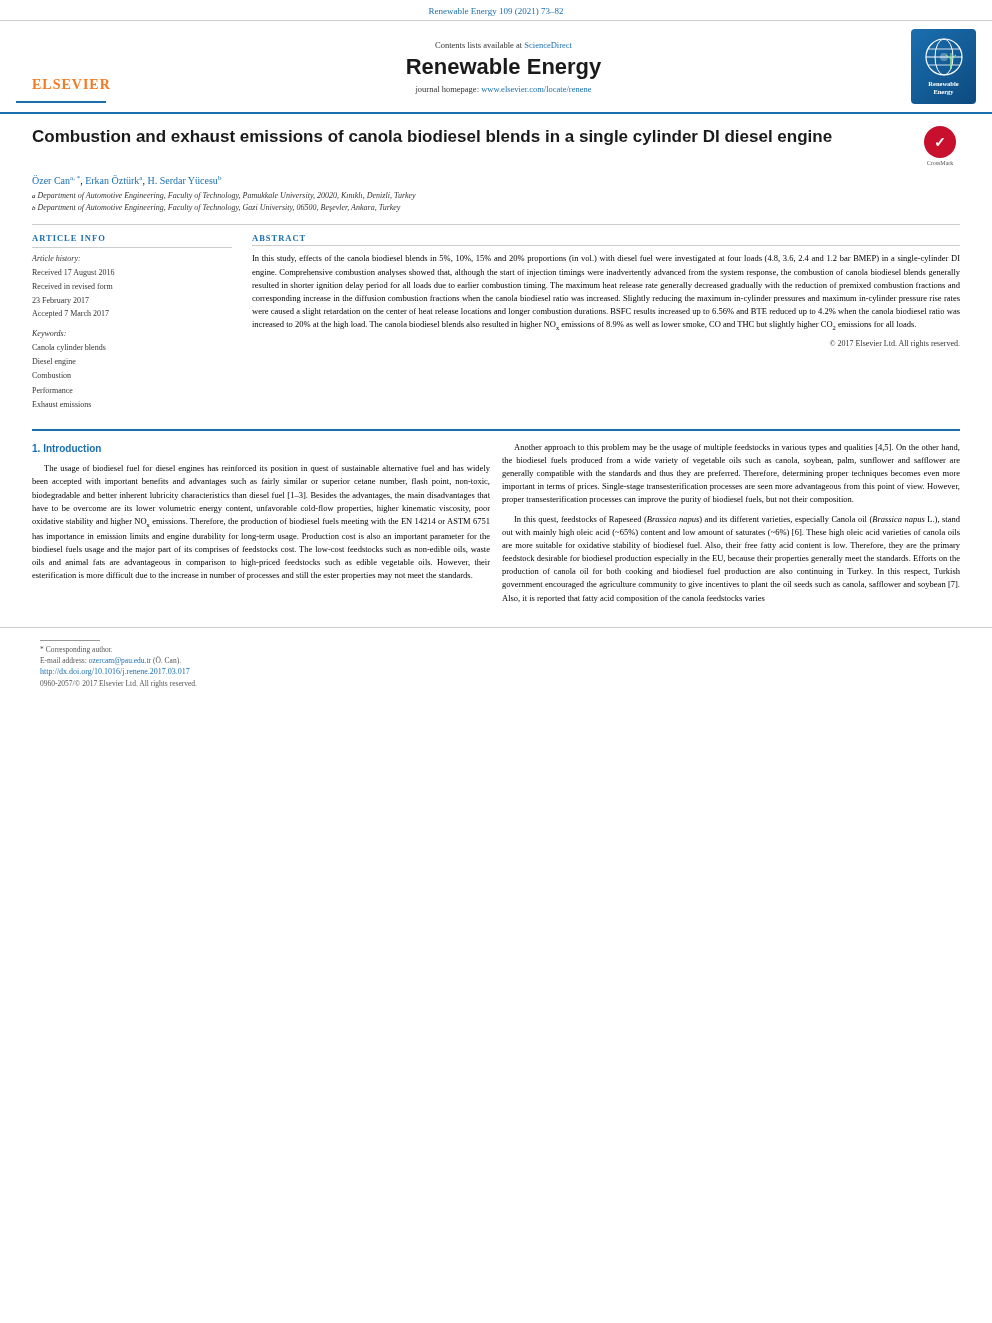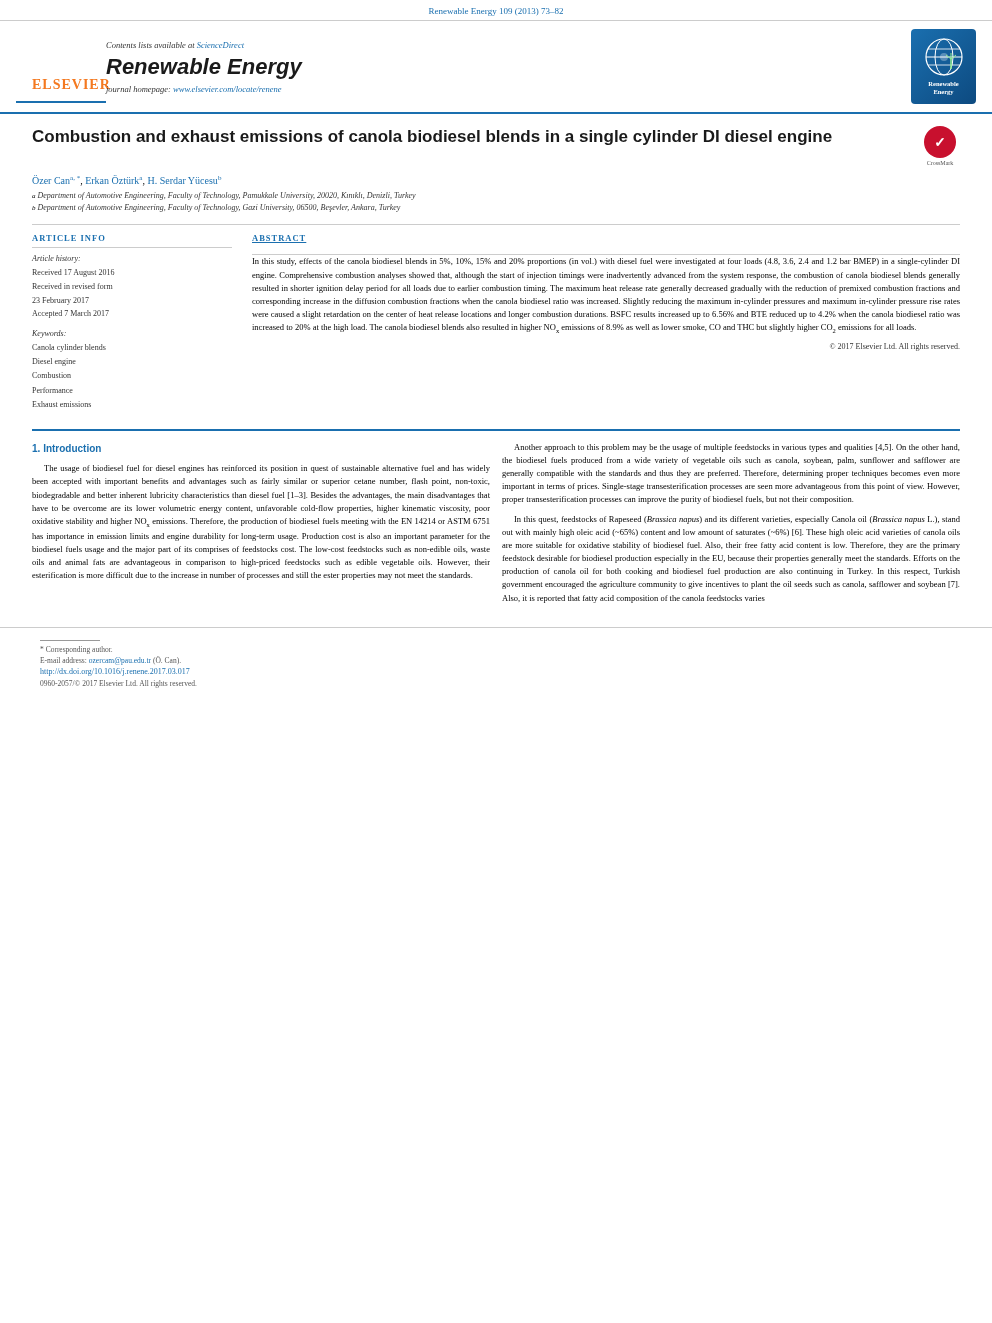--- a/index.html
+++ b/index.html
@@ -41,21 +41,21 @@
     }
     .elsevier-text {
       font-size: 14px;
       font-weight: bold;
       color: #f47920;
       letter-spacing: 1px;
       margin-top: 2px;
     }
     .journal-header .center-info {
       flex: 1;
-      font-style: italic;
+      text-align: center;
     }
     .center-info .contents-line {
       font-size: 8.5px;
       color: #333;
       margin-bottom: 4px;
     }
     .center-info .sciencedirect-link {
       color: #1a6faf;
       font-size: 8.5px;
     }
@@ -240,22 +240,22 @@
     .abstract-section {
       flex: 1;
     }
     .abstract-title {
       font-size: 8.5px;
       font-weight: bold;
       letter-spacing: 1px;
       text-transform: uppercase;
       color: #1a6faf;
       border-bottom: 1px solid #ccc;
-      padding-bottom: 11px;
-      text-decoration: underline;
+      padding-bottom: 2px;
+      margin-bottom: 6px;
     }
     .abstract-text {
       font-size: 8.5px;
       line-height: 1.55;
       color: #000;
       text-align: justify;
     }
     .copyright-line {
       font-size: 8px;
       color: #333;
@@ -329,21 +329,21 @@
     }
 
     .italic { font-style: italic; }
     .blue { color: #1a6faf; }
     .subscript { font-size: 6.5px; vertical-align: sub; }
   </style>
 </head>
 <body>
 
 <div class="journal-top-bar">
-  <span>Renewable Energy 109 (2013) 73–82</span>
+  <span>Renewable Energy 109 (2021) 73–82</span>
 </div>
 
 <div class="journal-header">
   <div class="journal-header elsevier-logo">
 
     <svg class="elsevier-tree" viewBox="0 0 70 55">
       <rect x="30" y="40" width="6" height="12" fill="#2e7d32"></rect>
       <ellipse cx="33" cy="30" rx="12" ry="15" fill="#2e7d32"></ellipse>
       <ellipse cx="16" cy="25" rx="9" ry="12" fill="#388e3c"></ellipse>
       <ellipse cx="50" cy="25" rx="9" ry="12" fill="#388e3c"></ellipse>

